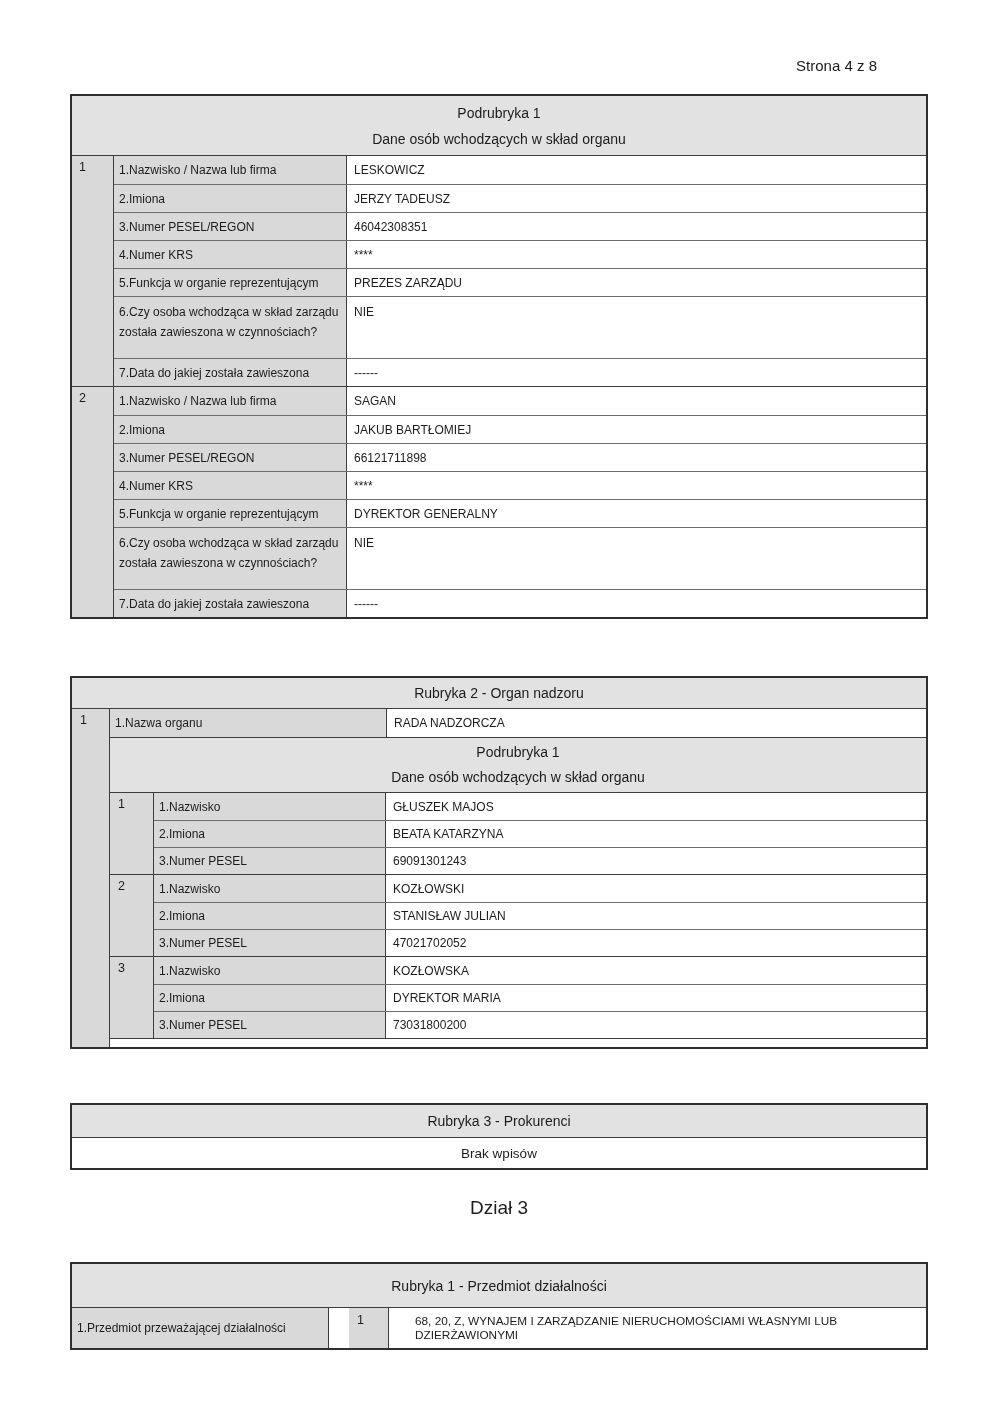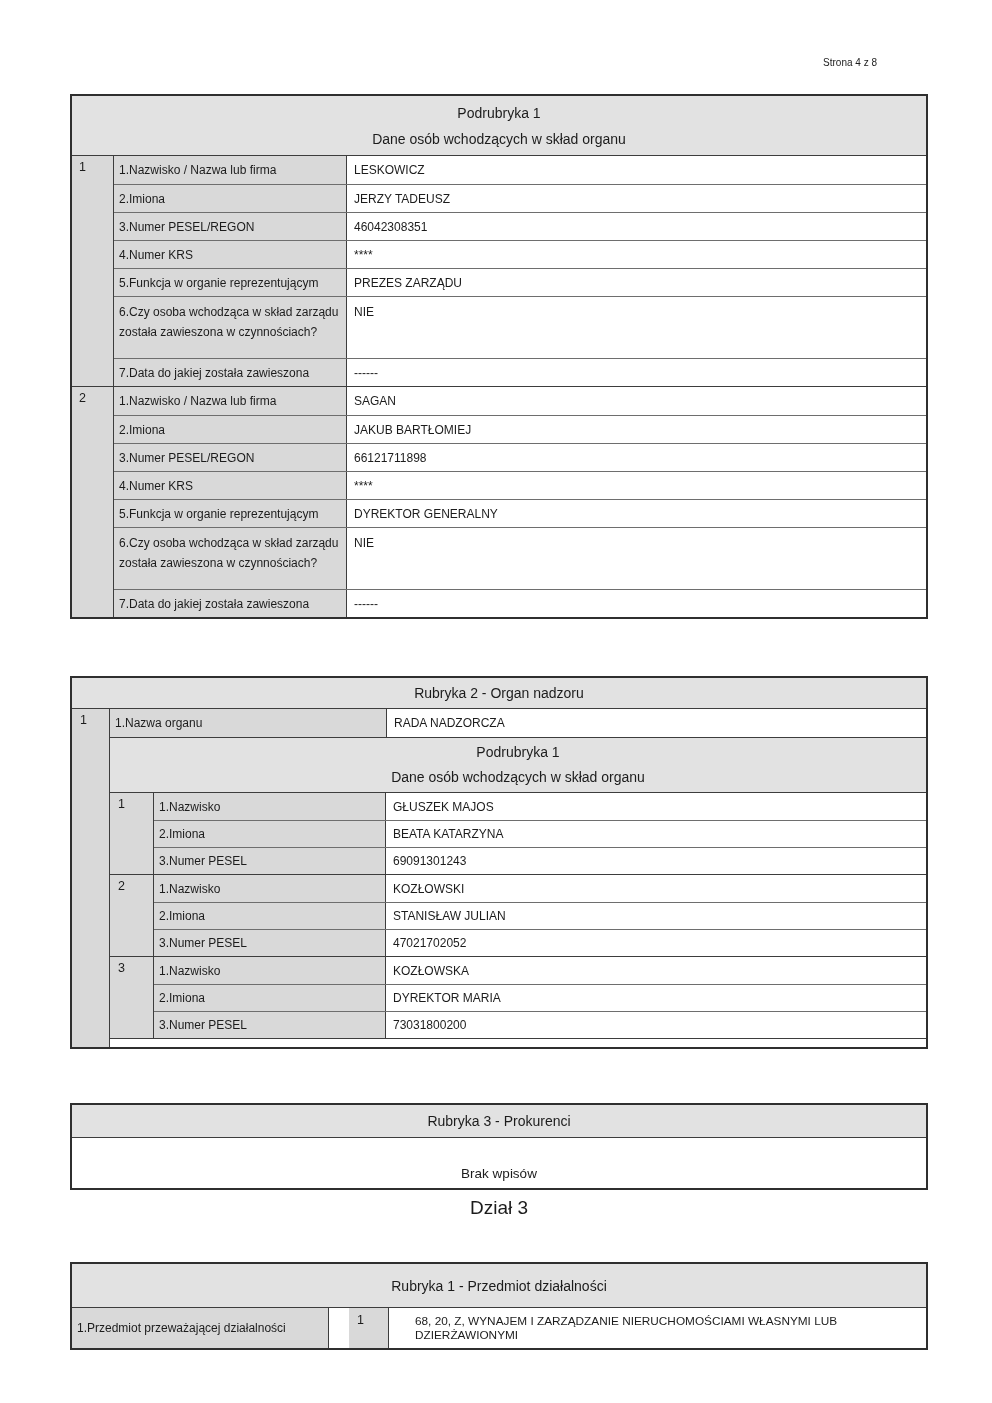--- a/index.html
+++ b/index.html
@@ -4,21 +4,21 @@
 <style>
   * { box-sizing: border-box; margin: 0; padding: 0; }
   html, body { background: #ffffff; }
   body {
     width: 992px; height: 1403px; position: relative; overflow: hidden;
     font-family: "Liberation Sans", sans-serif; color: #1c1c1c;
   }
   .abs { position: absolute; }
 
   
-  .page-num { top: 57px; right: 115px; font-size: 10px; }
+  .page-num { top: 57px; right: 115px; font-size: 15px; }
 
   
   .tbl { left: 70px; width: 858px; border: 2px solid #2f2f2f; background: #fff; }
   .thead {
     background: #e2e2e2; text-align: center; font-size: 14px;
     display: flex; flex-direction: column; justify-content: center;
     border-bottom: 1px solid #3d3d3d; line-height: 26px;
   }
   .title-band {
     background: #e2e2e2; text-align: center; font-size: 14px;
@@ -76,21 +76,21 @@
   }
   .member .row { height: 27px; }
   .member .lbl { width: 232px; }
   .bottom-strip { height: 9px; background: #fff; border-top: 1px solid #3d3d3d; }
 
   
   .t3 { top: 1103px; }
   .t3 .title-band { height: 33px; }
   .t3-body {
     height: 30px; display: flex; align-items: center; justify-content: center;
-    font-size: 13.5px; background: #fff; margin-top: 20px;
+    font-size: 13.5px; background: #fff;
   }
 
   
   .dzial { top: 1197px; left: 70px; width: 858px; text-align: center; font-size: 19px; }
 
   
   .t4 { top: 1262px; }
   .t4 .title-band { height: 44px; }
   .t4-row { display: flex; height: 40px; gap: 20px; }
   .t4-lbl {

